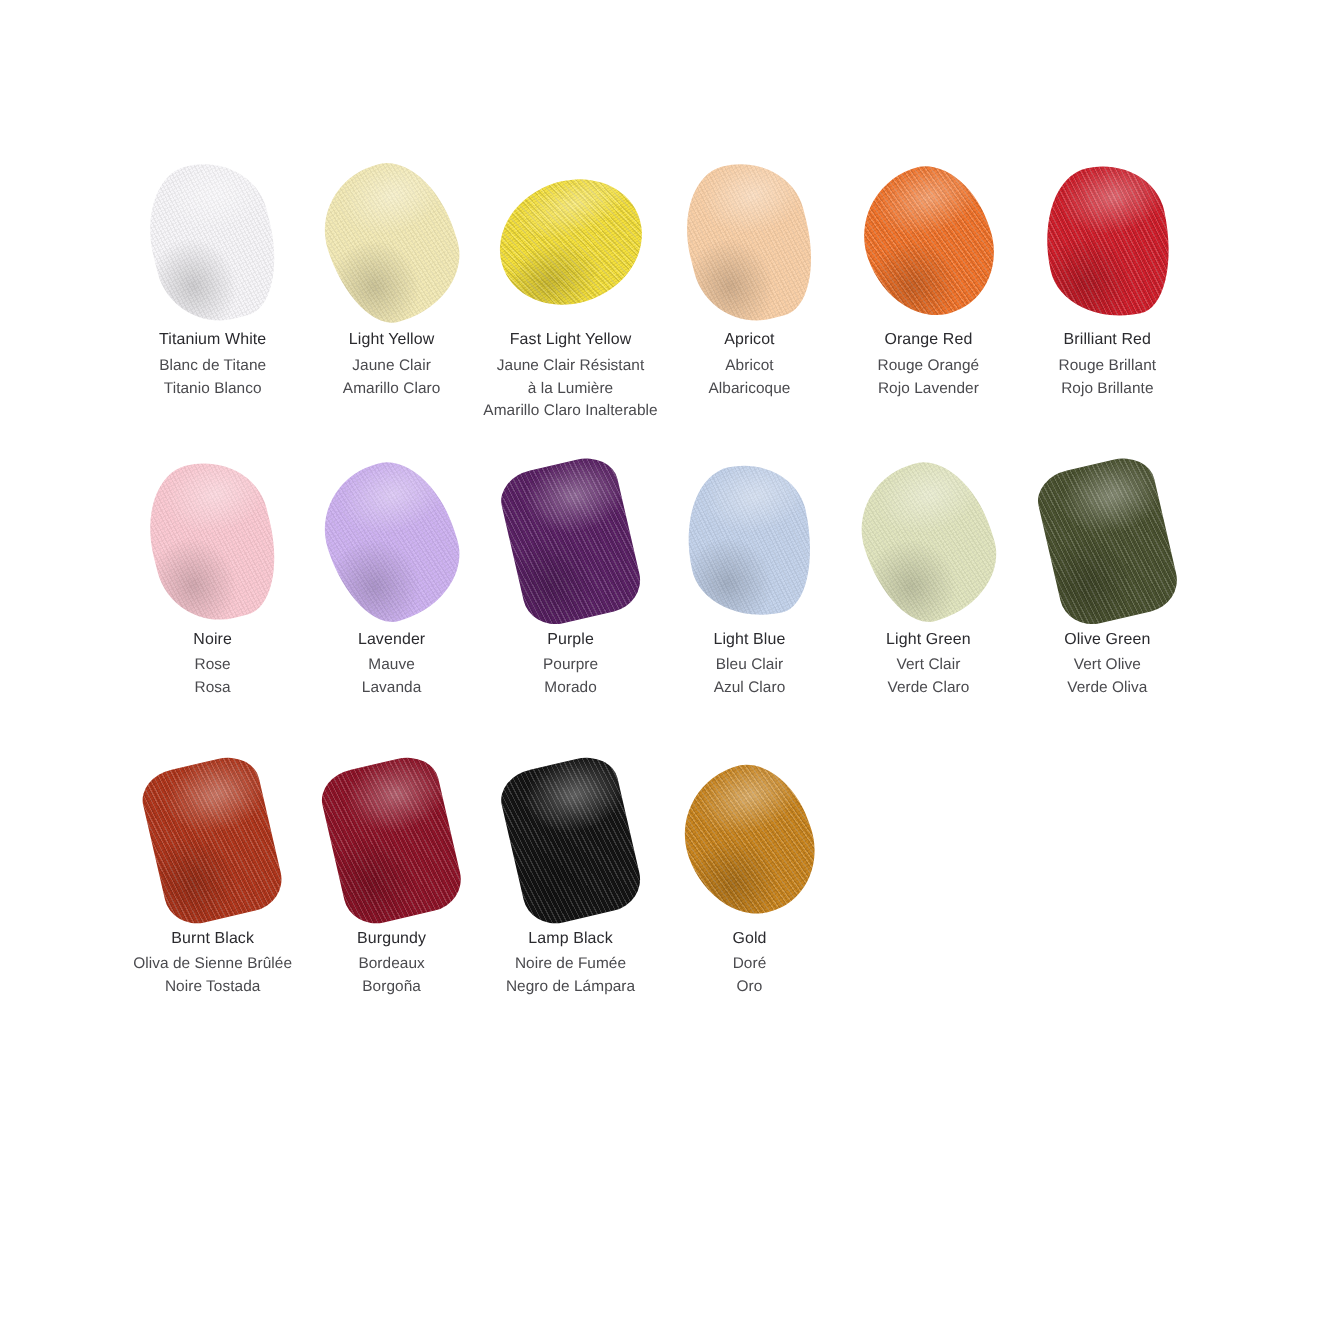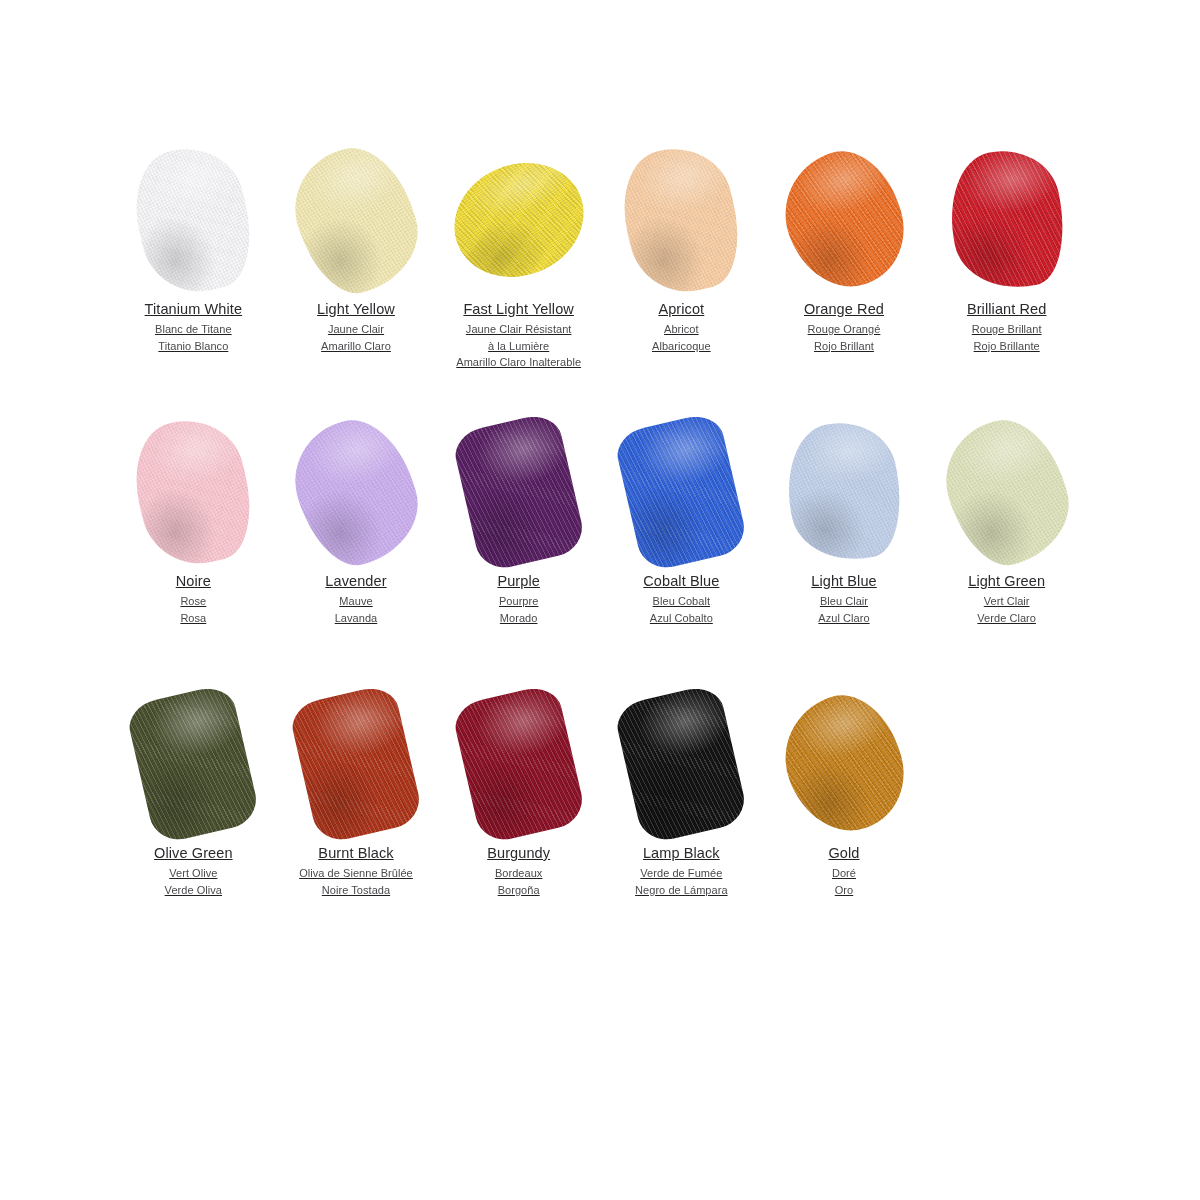--- a/index.html
+++ b/index.html
@@ -68,23 +68,23 @@
     border-radius:inherit;
   }
   .gloss{
     position:absolute;inset:0;pointer-events:none;border-radius:inherit;
     background:
       radial-gradient(ellipse 62% 34% at 62% 22%,rgba(255,255,255,.32),rgba(255,255,255,0) 70%),
       radial-gradient(ellipse 50% 42% at 26% 74%,rgba(0,0,0,.16),rgba(0,0,0,0) 72%);
   }
   .faint .tex,.faint .tex2{opacity:.10;}
 
-  .labels{text-align:center;line-height:1.32;text-decoration:underline;}
+  .labels{text-align:center;line-height:1.32;}
   .name-en{font-size:14.5px;font-weight:400;color:#2a2a2e;letter-spacing:.1px;margin-bottom:3px;}
-  .name-fr,.name-es{font-size:11px;color:#4a4a4e;letter-spacing:.05px;}
+  .name-fr,.name-es{font-size:14px;color:#4a4a4e;letter-spacing:.05px;}
   .name-fr{margin-bottom:2px;}
 
   
   .footer{position:absolute;left:0;top:960px;width:1200px;height:160px;}
 </style>
 </head>
 <body>
 
 <div class="sheet">
 
@@ -160,21 +160,21 @@
             <div class="blob" style="--c: #f2742b;">
               <div class="tex"></div>
               <div class="tex2"></div>
               <div class="gloss"></div>
             </div>
           </div>
         </div>
         <div class="labels">
           <div class="name-en">Orange Red</div>
           <div class="name-fr">Rouge Orangé</div>
-          <div class="name-es">Rojo Brillant</div>
+          <div class="name-es">Rojo Lavender</div>
         </div>
       </div>
       <div class="cell">
         <div class="swatch-wrap">
           <div class="swatch shape-c">
             <div class="blob" style="--c: #d01e2b;">
               <div class="tex"></div>
               <div class="tex2"></div>
               <div class="gloss"></div>
             </div>
@@ -229,36 +229,20 @@
           </div>
         </div>
         <div class="labels">
           <div class="name-en">Purple</div>
           <div class="name-fr">Pourpre</div>
           <div class="name-es">Morado</div>
         </div>
       </div>
       <div class="cell">
         <div class="swatch-wrap">
-          <div class="swatch shape-d">
-            <div class="blob" style="--c: #3365dd;">
-              <div class="tex"></div>
-              <div class="tex2"></div>
-              <div class="gloss"></div>
-            </div>
-          </div>
-        </div>
-        <div class="labels">
-          <div class="name-en">Cobalt Blue</div>
-          <div class="name-fr">Bleu Cobalt</div>
-          <div class="name-es">Azul Cobalto</div>
-        </div>
-      </div>
-      <div class="cell">
-        <div class="swatch-wrap">
           <div class="swatch shape-c faint">
             <div class="blob" style="--c: #c3d2ea;">
               <div class="tex"></div>
               <div class="tex2"></div>
               <div class="gloss"></div>
             </div>
           </div>
         </div>
         <div class="labels">
           <div class="name-en">Light Blue</div>
@@ -335,21 +319,21 @@
           <div class="swatch shape-d">
             <div class="blob" style="--c: #141414;">
               <div class="tex"></div>
               <div class="tex2"></div>
               <div class="gloss"></div>
             </div>
           </div>
         </div>
         <div class="labels">
           <div class="name-en">Lamp Black</div>
-          <div class="name-fr">Verde de Fumée</div>
+          <div class="name-fr">Noire de Fumée</div>
           <div class="name-es">Negro de Lámpara</div>
         </div>
       </div>
       <div class="cell">
         <div class="swatch-wrap">
           <div class="swatch shape-e">
             <div class="blob" style="--c: #c9851f;">
               <div class="tex"></div>
               <div class="tex2"></div>
               <div class="gloss"></div>

